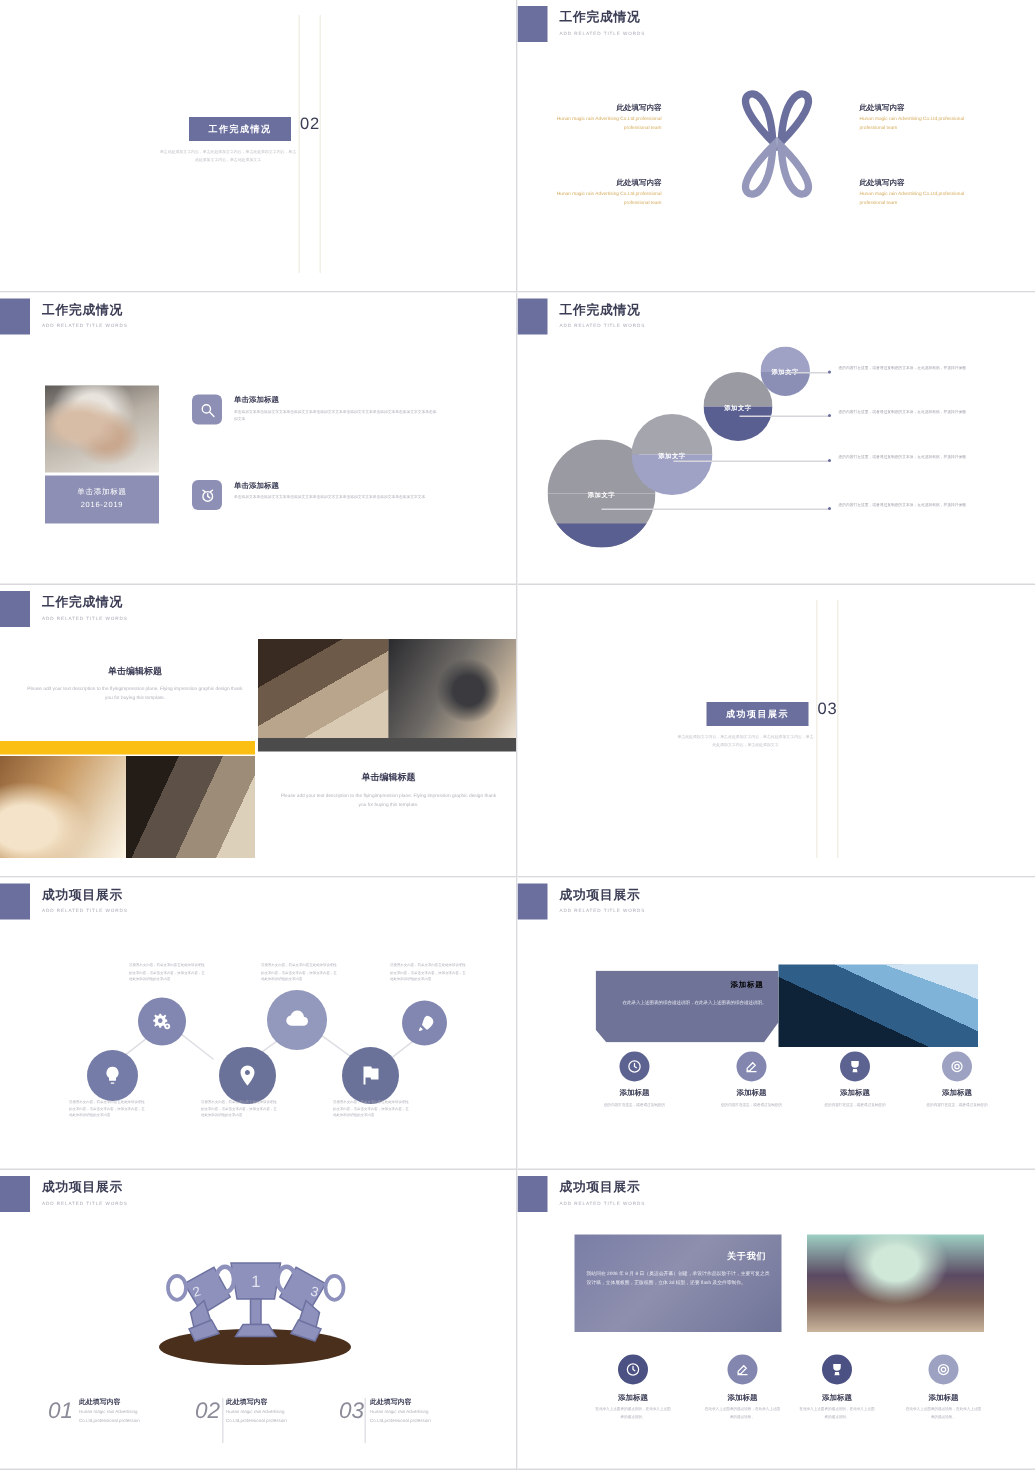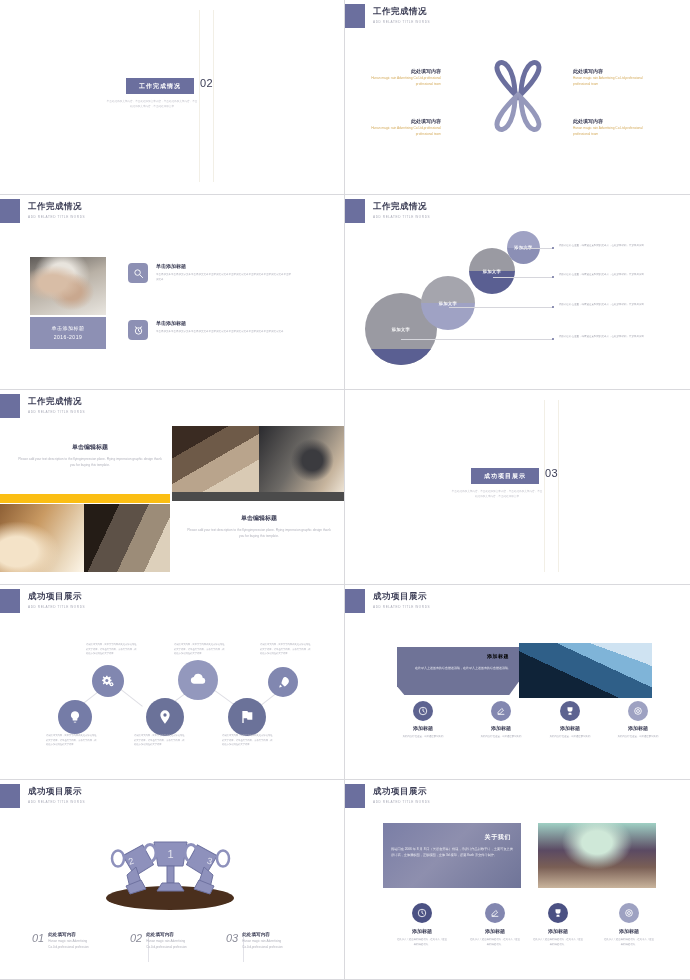--- a/index.html
+++ b/index.html
@@ -111,21 +111,21 @@
   .fi-body  { position: absolute; width: 52px; text-align: center; font-size: 2.4px; line-height: 1.95; color: #a9aab6; }
   .tabshape {
     position: absolute; background: #6f7397; color: #fff;
     clip-path: polygon(0 0, 100% 0, 100% 72%, 92% 100%, 6% 100%, 0 82%);
   }
   .tab-title { position: absolute; right: 10px; font-size: 5px; font-weight: 700; letter-spacing: .5px; }
   .tab-body  { position: absolute; right: 10px; width: 96px; text-align: right; font-size: 3px; line-height: 2.0; }
 
   
   .tr-col { position: absolute; display: flex; gap: 4px; }
-  .tr-num { font-size: 11px; font-style: italic; color: #8b8c99; font-weight: 400; }
+  .tr-num { font-size: 15px; font-style: italic; color: #8b8c99; font-weight: 400; }
   .tr-cn  { font-size: 4.6px; font-weight: 700; color: #3b3d55; }
   .tr-en  { font-size: 3px; line-height: 1.85; color: #b0b1bb; width: 46px; margin-top: 2px; }
   .tr-div { position: absolute; width: 1px; background: #e2e2e8; }
 
   .photo-building {
     background:
       linear-gradient(200deg, #cfe3f2 0 22%, transparent 22%),
       linear-gradient(25deg, #0f2338 0 40%, #2f5f88 40% 62%, #7fb4d8 62% 80%, #cde4f4 80%);
   }
   .photo-desk {

